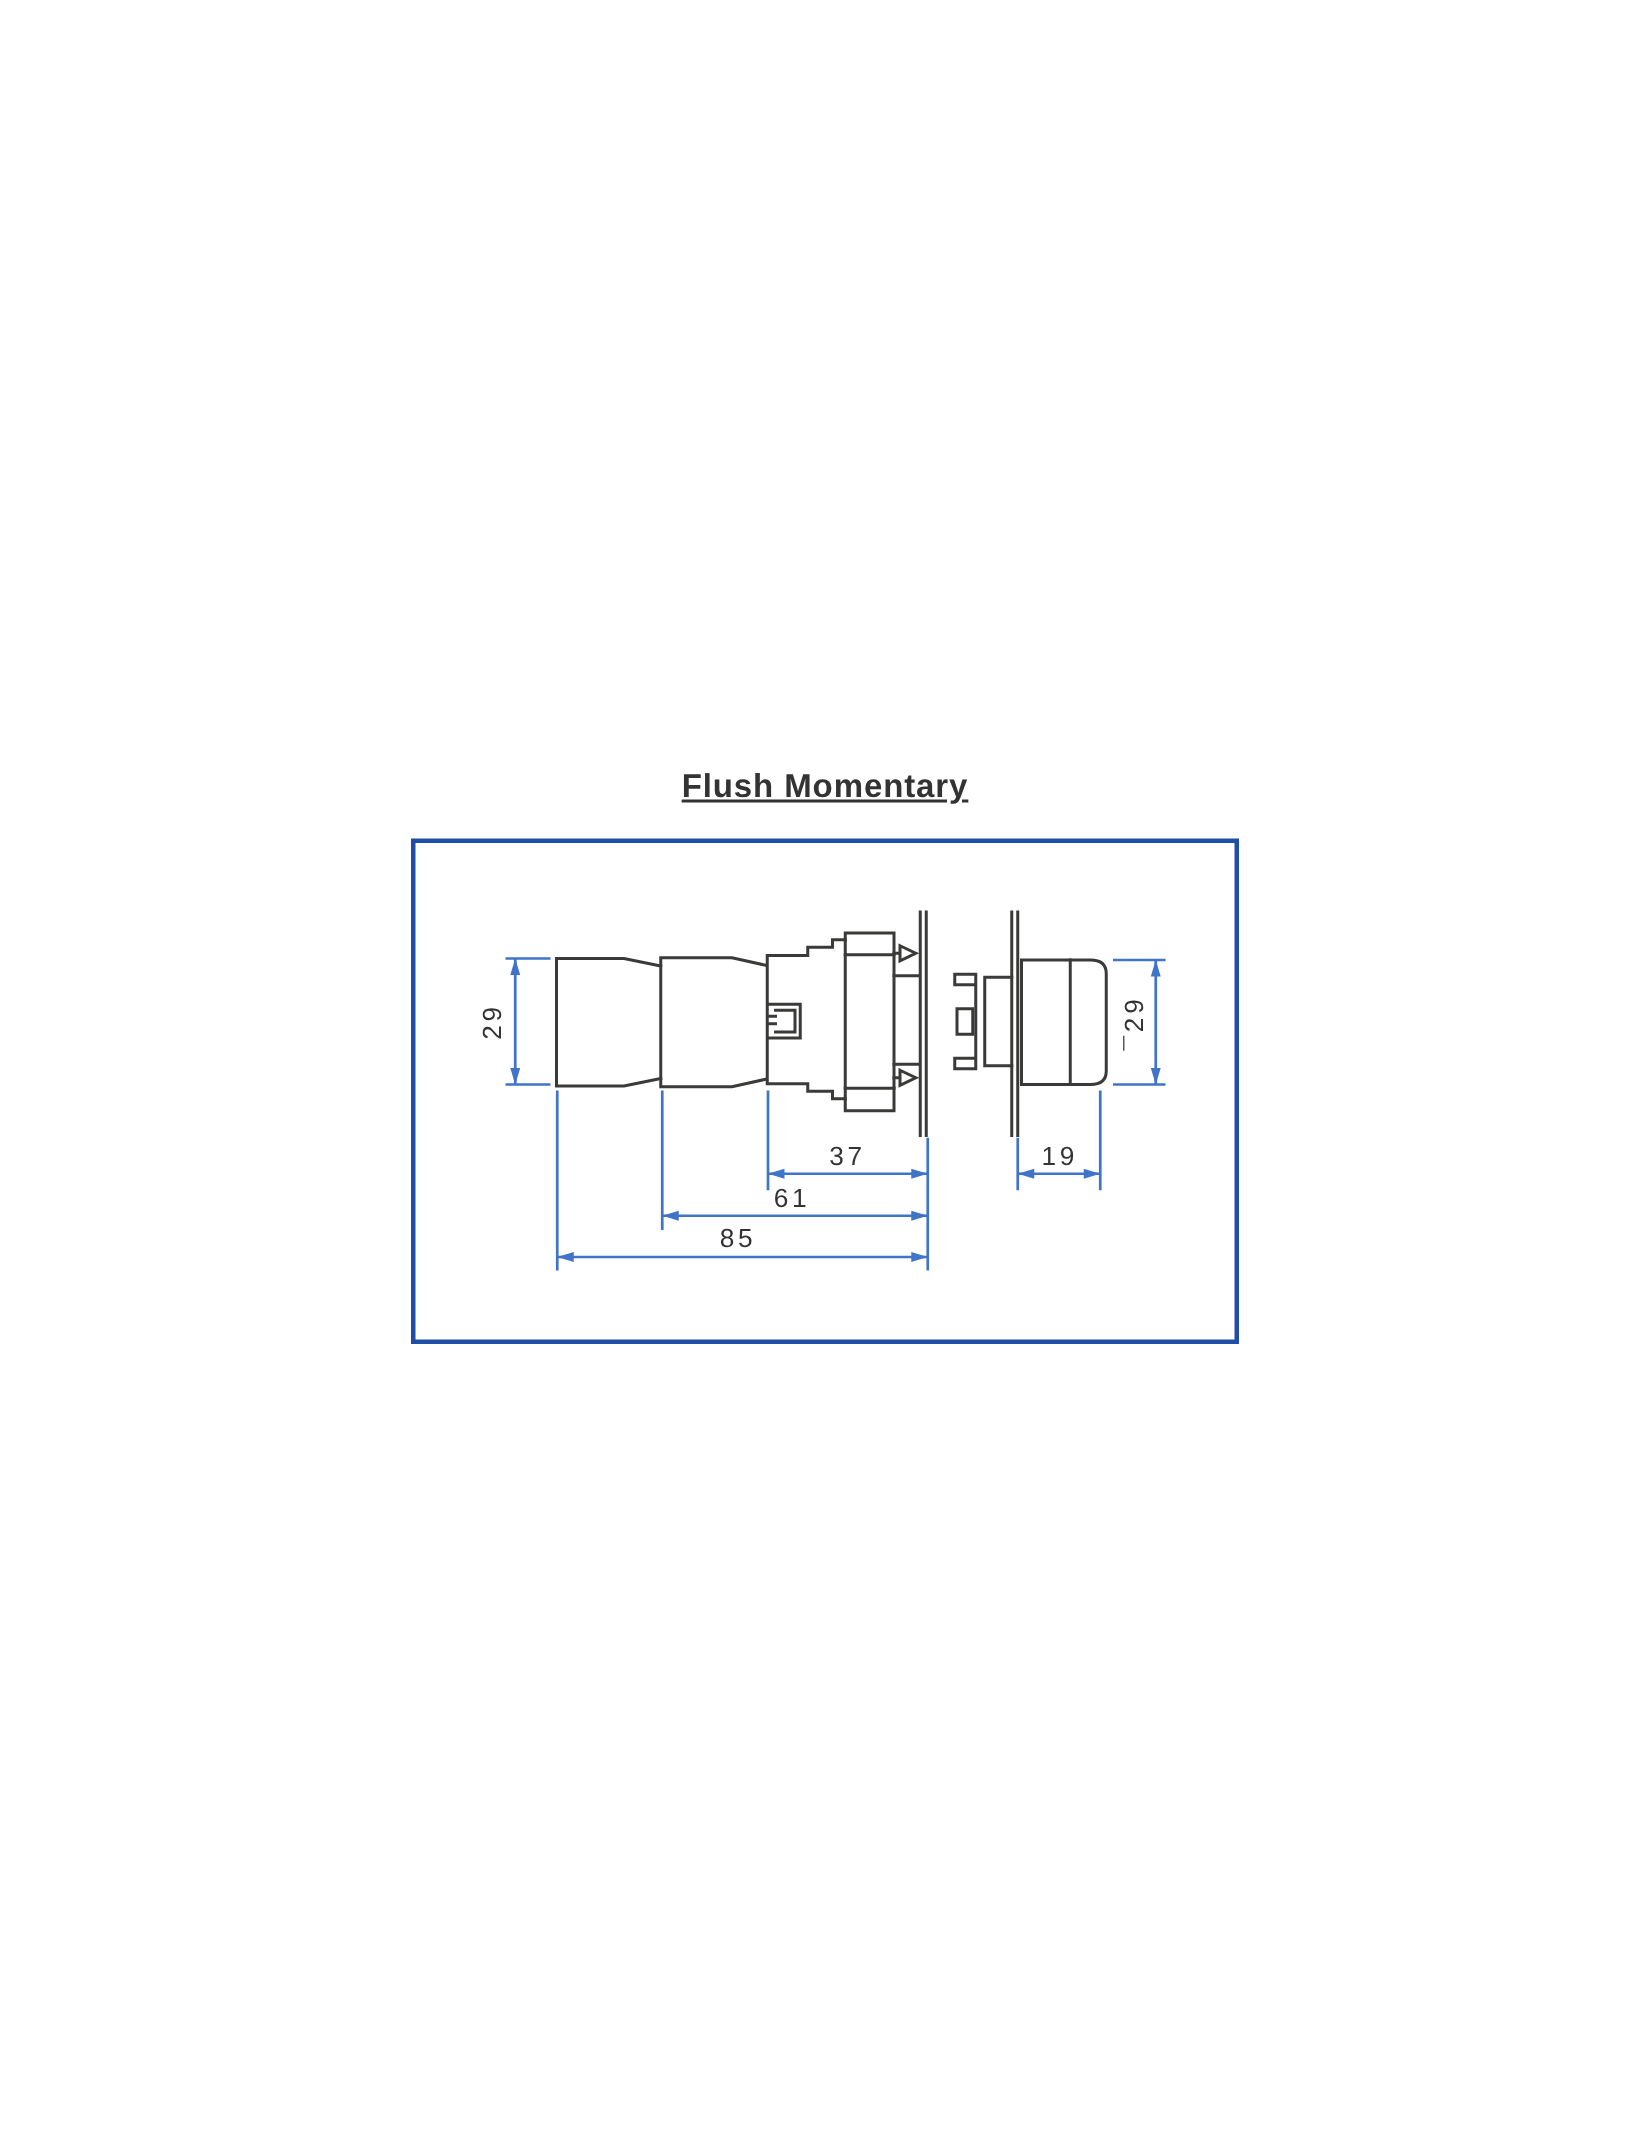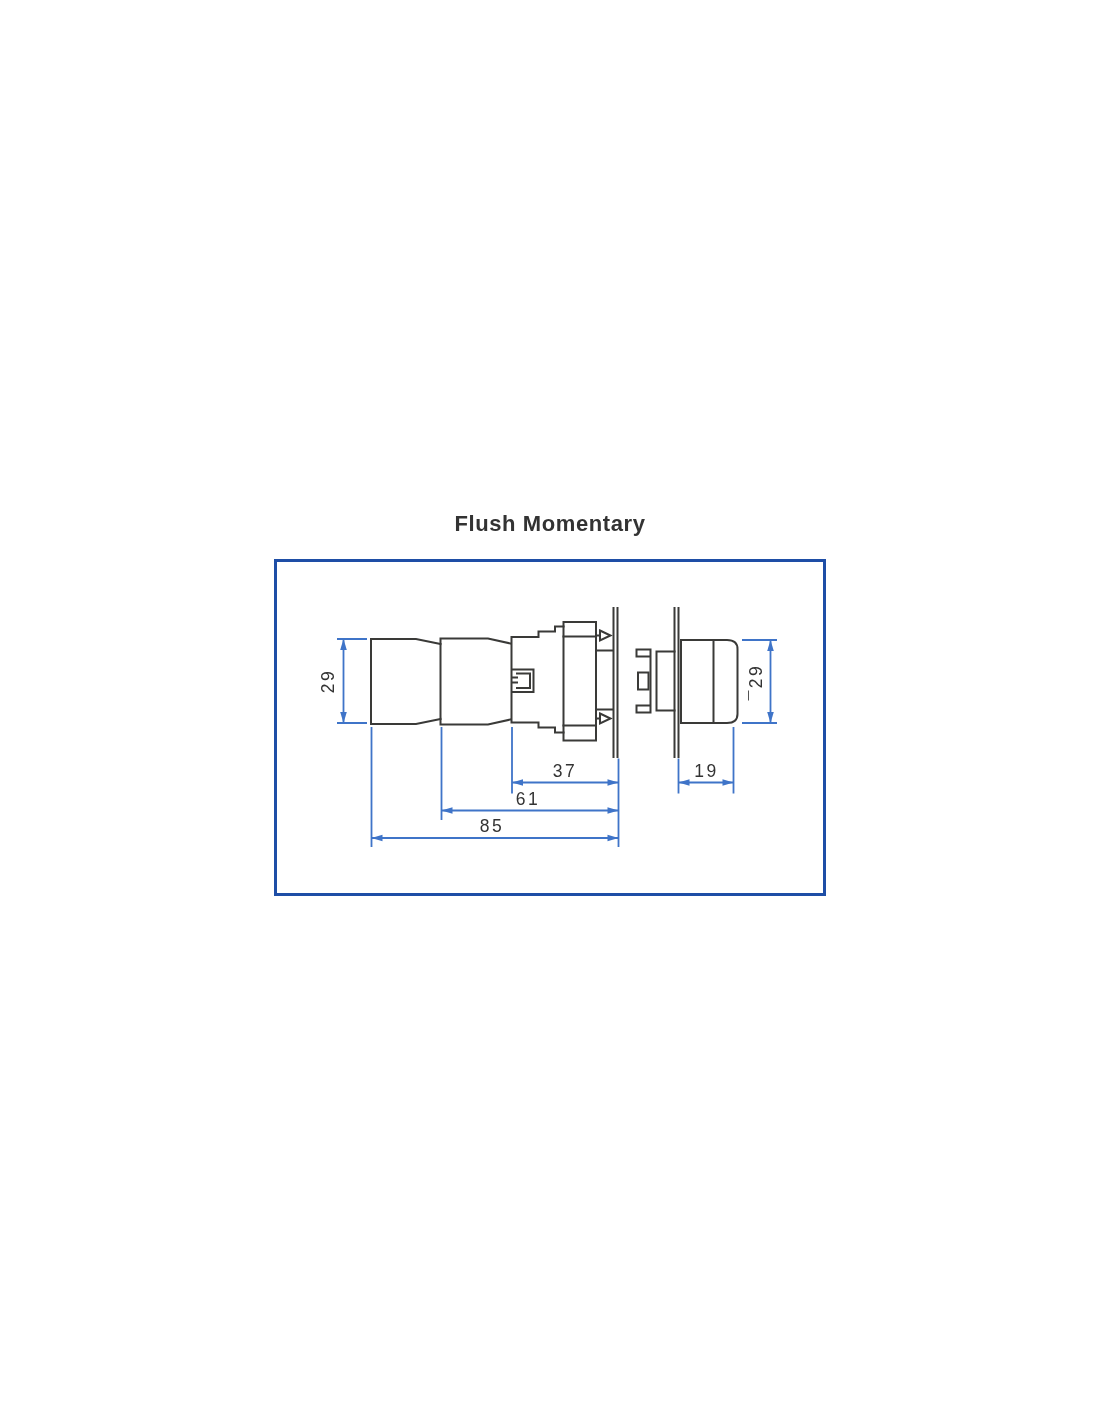--- a/index.html
+++ b/index.html
@@ -17,20 +17,21 @@
     position:relative;overflow:hidden;
   }
   .page{position:absolute;inset:0;}
   .title{
     position:absolute;
     left:274px;top:511px;width:552px;
     text-align:center;
     font-size:22px;font-weight:bold;
     letter-spacing:0.6px;
     color:var(--text);
+    text-decoration:underline;
   }
   .frame{
     position:absolute;
     left:274px;top:559px;
     width:546px;height:331px;
     border:3px solid var(--border);
     background:var(--background);
   }
   svg.drawing{position:absolute;left:0;top:0;width:1100px;height:1422px;}
   .ol{stroke:var(--outline);stroke-width:2;fill:none;stroke-linecap:square;}

